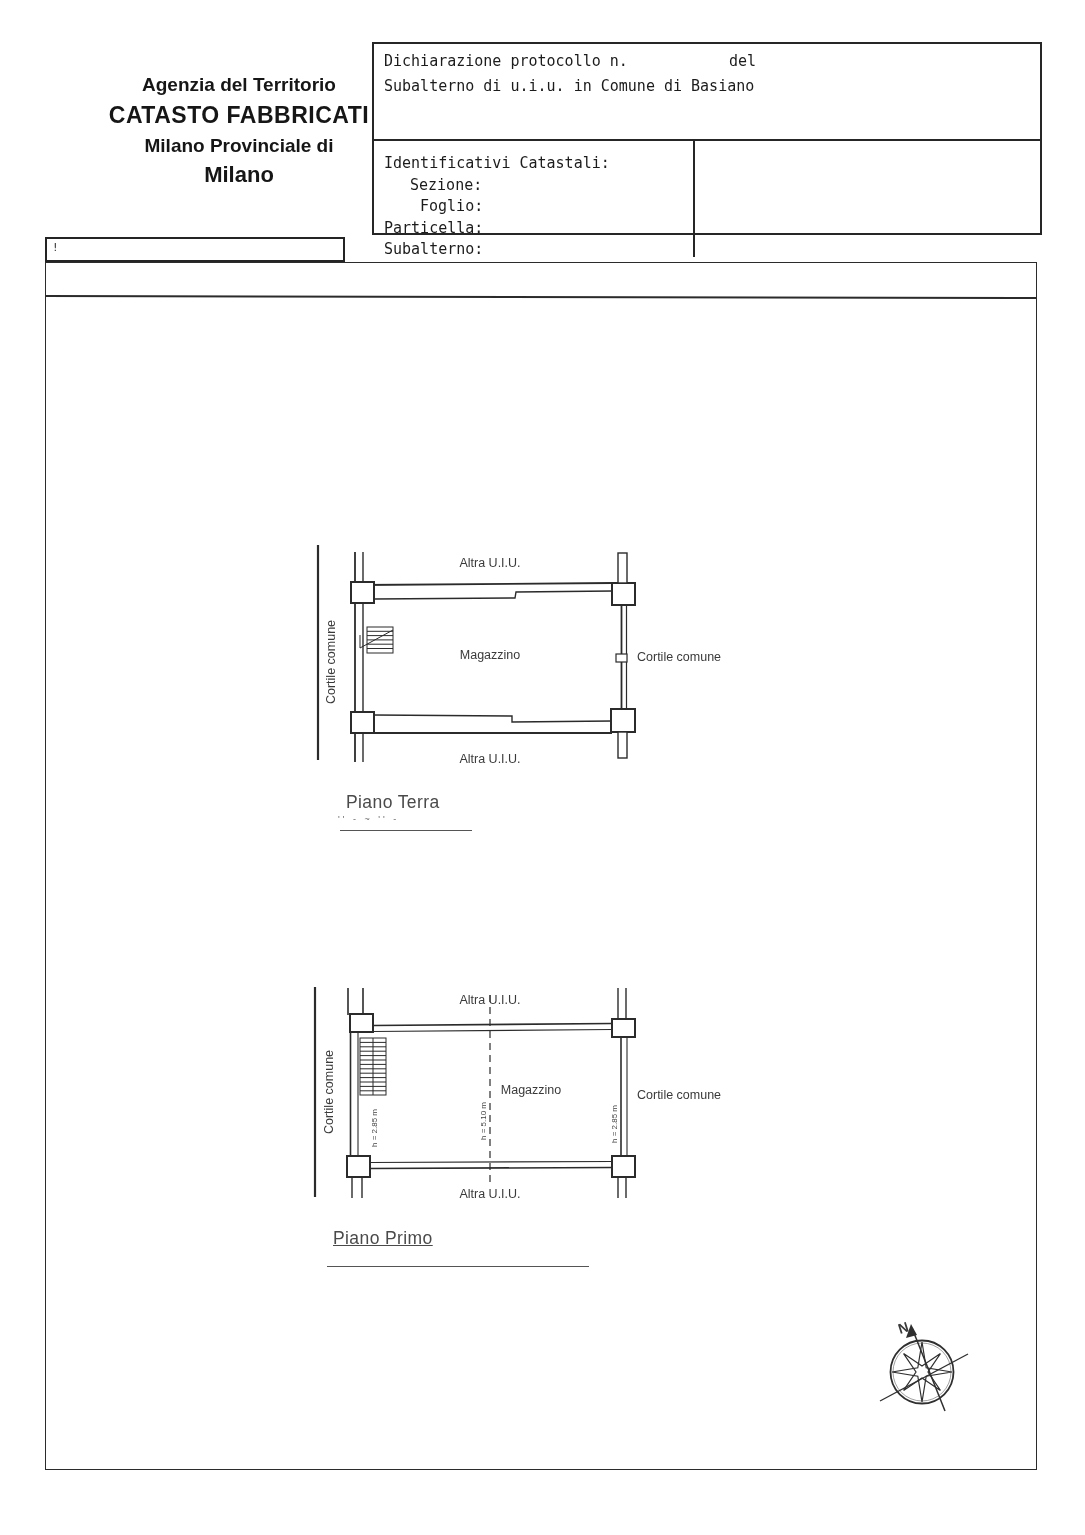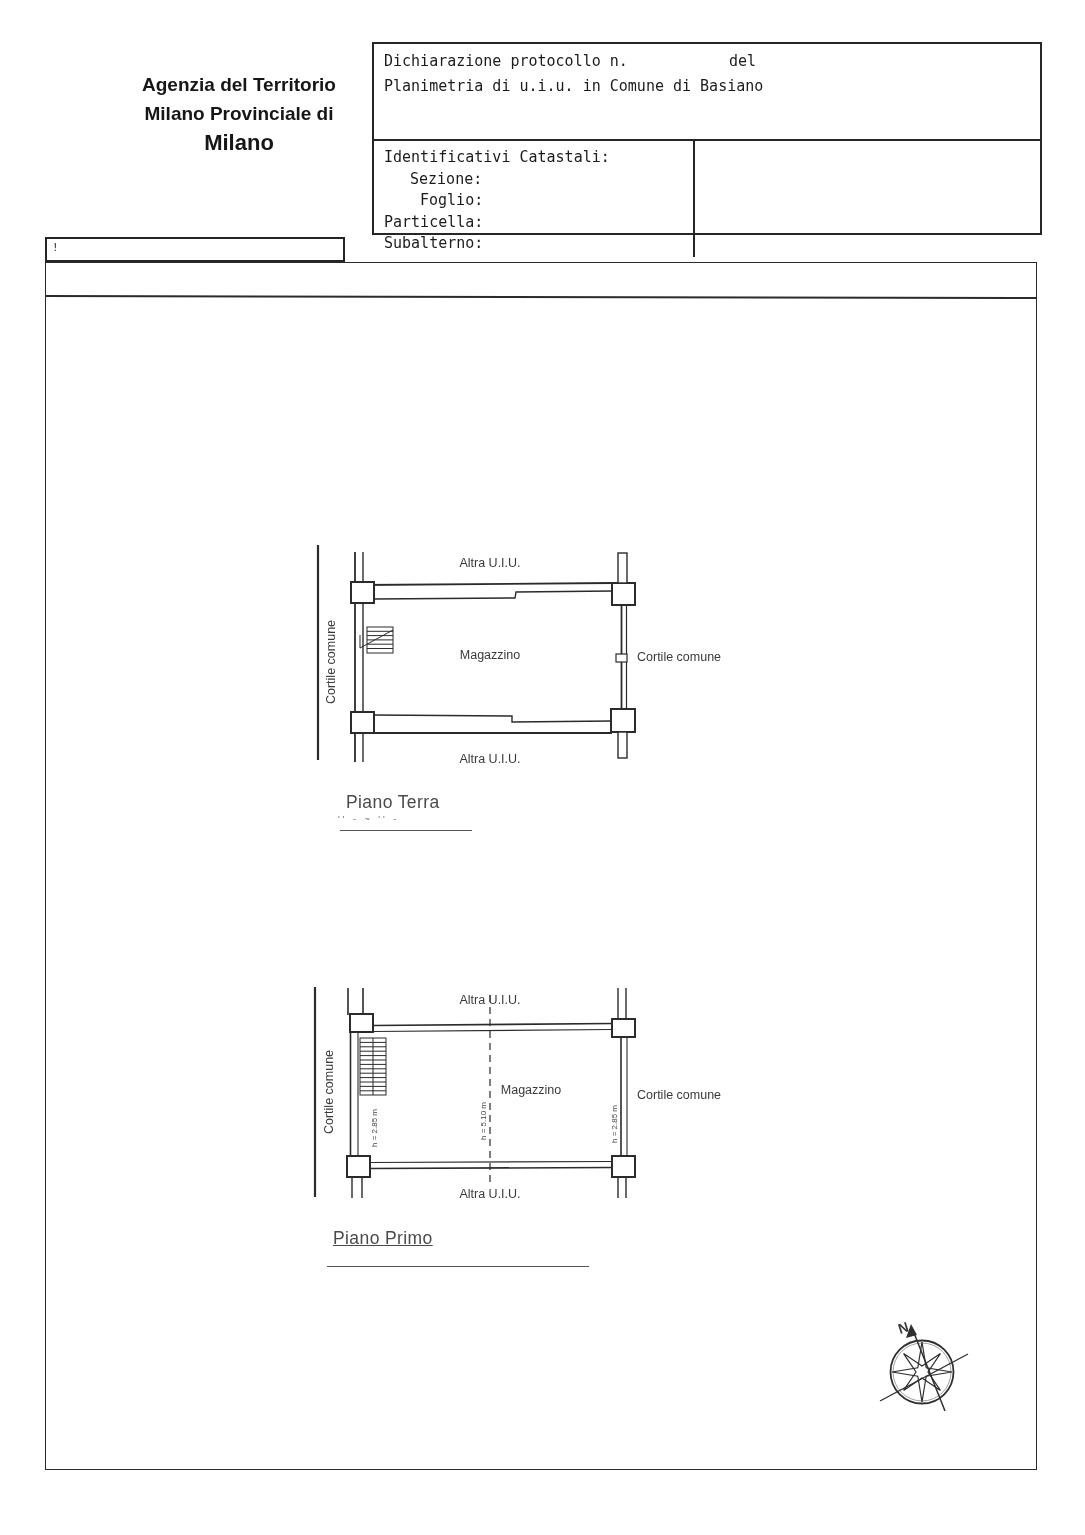--- a/index.html
+++ b/index.html
@@ -16,21 +16,21 @@
   #agency .a3{font-size:19px;font-weight:bold;line-height:29px;}
   #agency .a4{font-size:22px;font-weight:bold;line-height:29px;}
   
   #decl-box{left:372px;top:42px;width:670px;height:193px;border:2px solid #262626;box-sizing:border-box;
     font-family:"DejaVu Sans Mono","Liberation Mono",monospace;font-size:15px;color:#1c1c1c;}
   #decl-top{position:absolute;left:0;top:0;width:100%;height:95px;}
   #decl-row1{position:absolute;left:10px;top:8px;}
   #decl-del{position:absolute;left:355px;top:8px;}
   #decl-row2{position:absolute;left:10px;top:33px;}
   #decl-bottom{position:absolute;left:0;top:95px;width:100%;height:116px;border-top:2px solid #262626;}
-  #ident-left{position:absolute;left:0;top:0;width:321px;height:100%;border-right:2px solid #262626;padding:6px 0 0 10px;box-sizing:border-box;}
+  #ident-left{position:absolute;left:0;top:0;width:321px;height:100%;border-right:2px solid #262626;padding:12px 0 0 10px;box-sizing:border-box;}
   #ident-left div{line-height:21.5px;white-space:pre;}
   .ind1{padding-left:26px;}
   .ind2{padding-left:36px;}
   
   #strip-box{left:45px;top:237px;width:300px;height:25px;border:2px solid #242424;box-sizing:border-box;}
   #strip-mark{position:absolute;left:5px;top:2px;font-size:11px;font-family:"DejaVu Sans Mono",monospace;color:#333;}
   #main-frame{left:45px;top:262px;width:992px;height:1208px;border:1.6px solid #2b2b2b;box-sizing:border-box;}
   #inner-top-line{left:45px;top:296px;width:992px;height:2px;background:#2b2b2b;transform:rotate(.12deg);}
   
   svg text{font-family:"Liberation Sans",sans-serif;fill:#3a3a3a;}
@@ -40,29 +40,30 @@
   .floor-title{color:#4a4a4a;font-size:17.5px;letter-spacing:.4px;border-bottom:1.6px solid #555;padding:0 0 17px 6px;box-sizing:border-box;}
   #cut-note{left:338px;top:814px;width:130px;height:8px;overflow:hidden;color:#6a6a6a;font-size:9px;letter-spacing:3px;}
 </style>
 </head>
 <body>
 
 <div id="page">
 
   <div id="agency" class="abs">
     <div class="a1">Agenzia del Territorio</div>
+    <div class="a2">CATASTO FABBRICATI</div>
     <div class="a3">Milano Provinciale di</div>
     <div class="a4">Milano</div>
   </div>
 
   <div id="decl-box" class="abs">
     <div id="decl-top">
       <div id="decl-row1">Dichiarazione protocollo n.</div>
       <div id="decl-del">del</div>
-      <div id="decl-row2">Planimetria di u.i.u. in Comune di Basiano</div>
+      <div id="decl-row2">Subalterno di u.i.u. in Comune di Basiano</div>
     </div>
     <div id="decl-bottom">
       <div id="ident-left">
         <div>Identificativi Catastali:</div>
         <div class="ind1">Sezione:</div>
         <div class="ind2">Foglio:</div>
         <div>Particella:</div>
         <div>Subalterno:</div>
       </div>
       <div></div>

